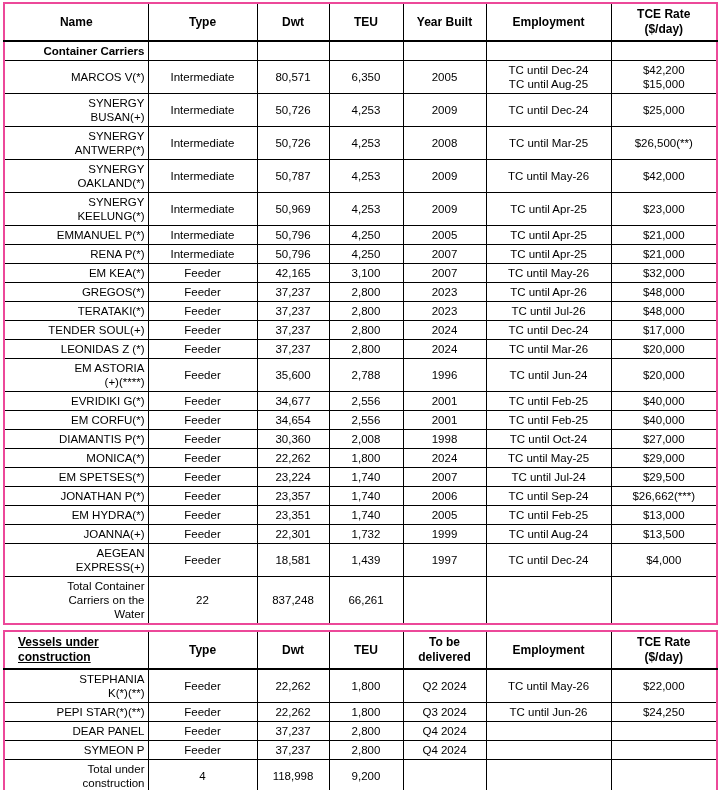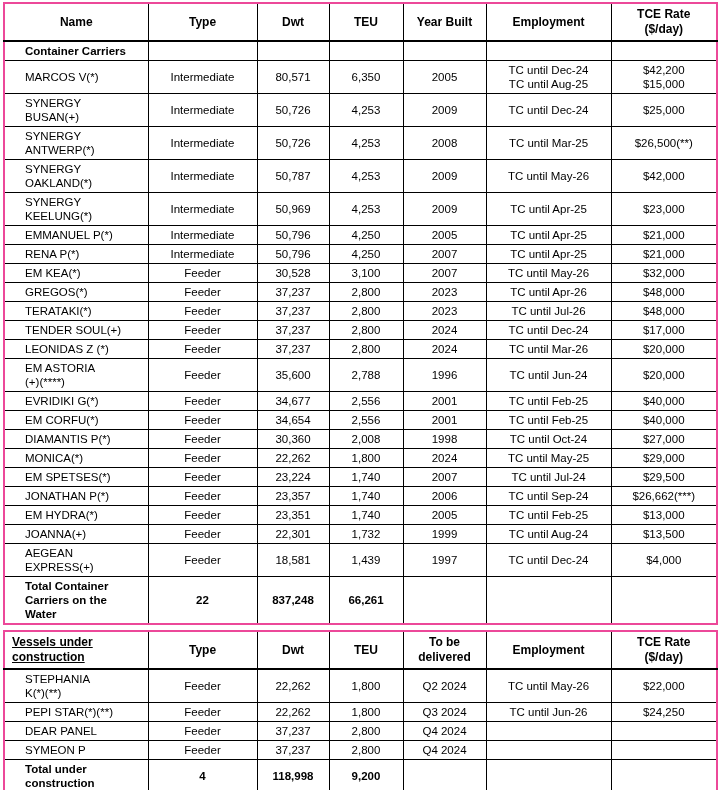--- a/index.html
+++ b/index.html
@@ -36,37 +36,37 @@
   thead th {
     font-weight: bold;
     font-size: 12px;
     line-height: 15px;
     text-align: center;
     padding: 3px 2px;
     border-bottom: 2px solid #000;
   }
   thead th.name-head-underline {
     text-align: left;
-    padding-left: 7px;
+    padding-left: 13px;
   }
   thead th.name-head-underline .u-line {
     text-decoration: underline;
   }
   td.name-cell {
-    text-align: left;
+    text-align: right;
     padding-left: 20px;
   }
   td.val-cell {
     text-align: center;
   }
   tr.section-row td {
     font-weight: bold;
   }
   tr.total-row td {
-    font-weight: bold;
+    font-weight: normal;
     margin-top: 48px;
   }
 </style>
 </head>
 <body>
 
 <div class="page">
 
   <table class="fleet">
     <colgroup>
@@ -158,21 +158,21 @@
           <td class="val-cell">Intermediate</td>
           <td class="val-cell">50,796</td>
           <td class="val-cell">4,250</td>
           <td class="val-cell">2007</td>
           <td class="val-cell">TC until Apr-25</td>
           <td class="val-cell">$21,000</td>
         </tr>
         <tr>
           <td class="name-cell">EM KEA(*)</td>
           <td class="val-cell">Feeder</td>
-          <td class="val-cell">30,528</td>
+          <td class="val-cell">42,165</td>
           <td class="val-cell">3,100</td>
           <td class="val-cell">2007</td>
           <td class="val-cell">TC until May-26</td>
           <td class="val-cell">$32,000</td>
         </tr>
         <tr>
           <td class="name-cell">GREGOS(*)</td>
           <td class="val-cell">Feeder</td>
           <td class="val-cell">37,237</td>
           <td class="val-cell">2,800</td>

